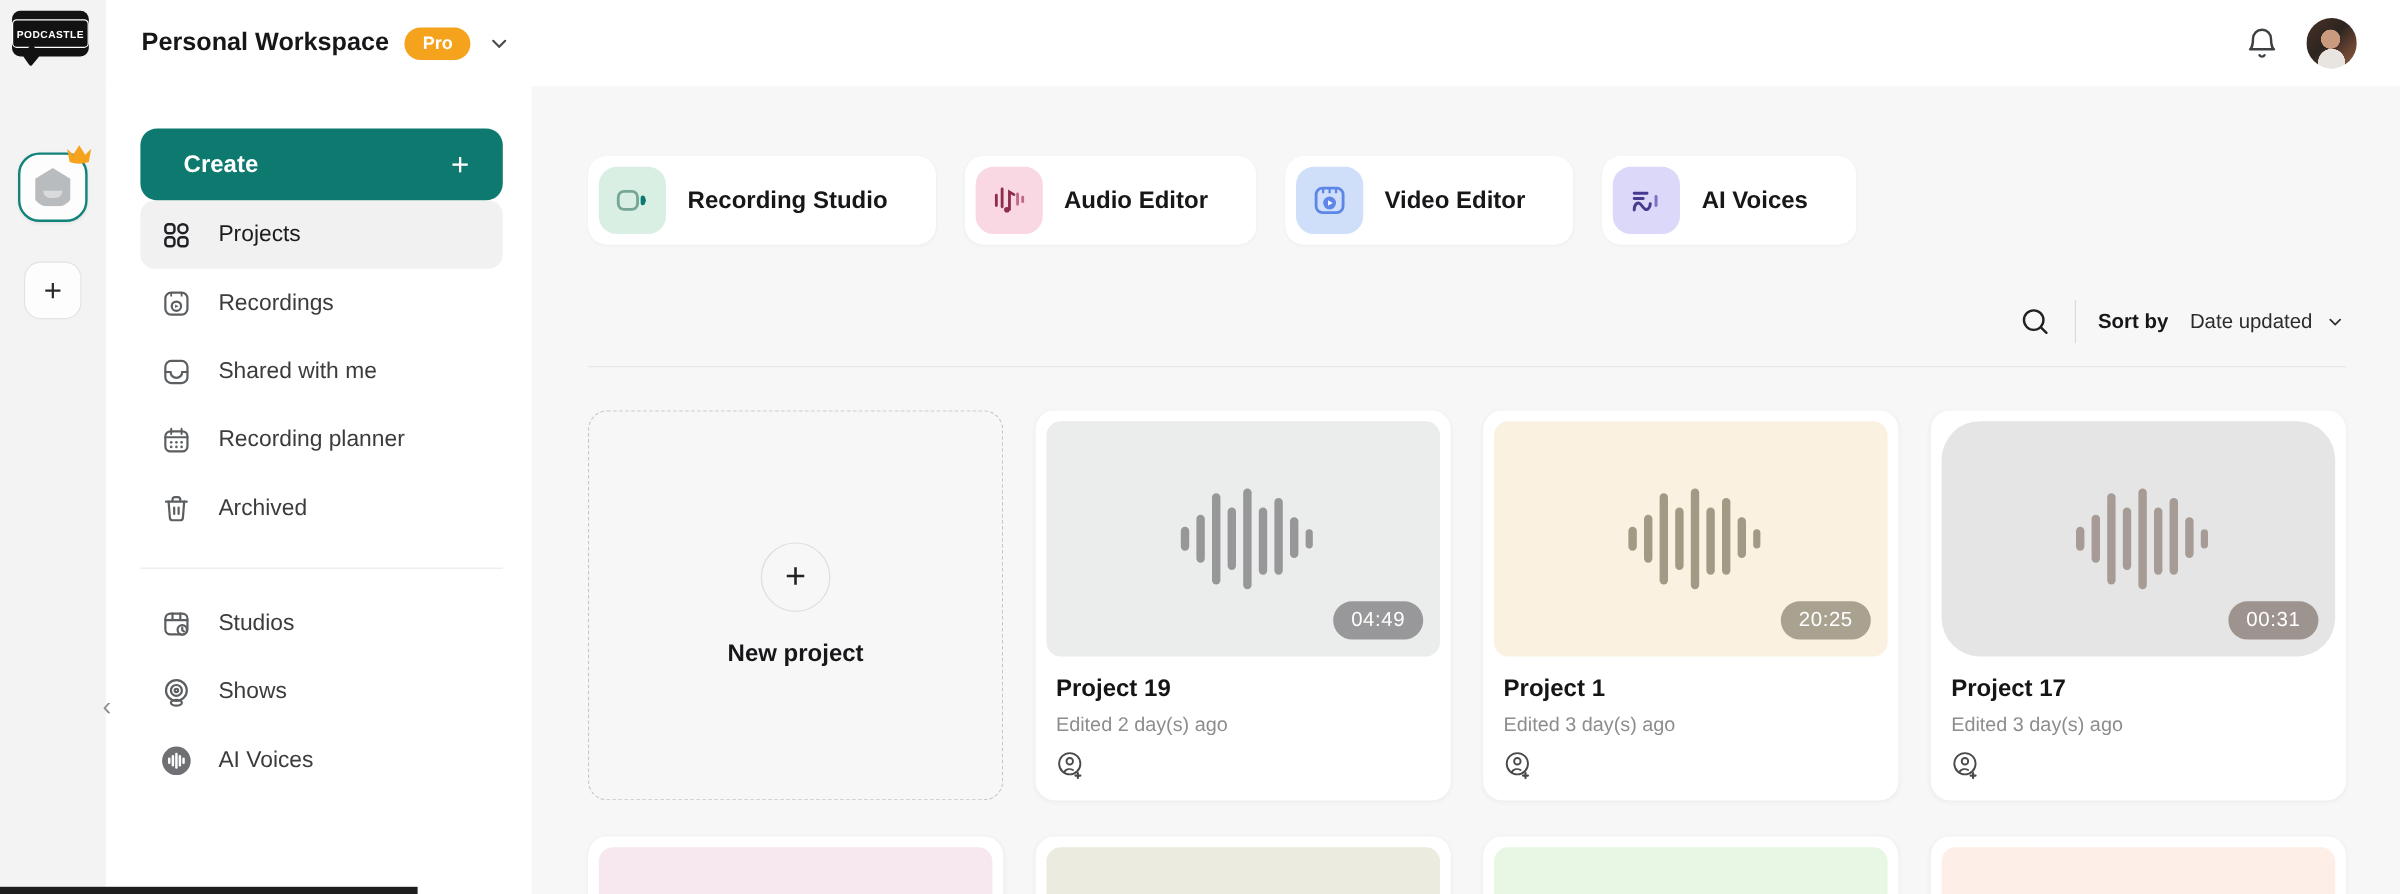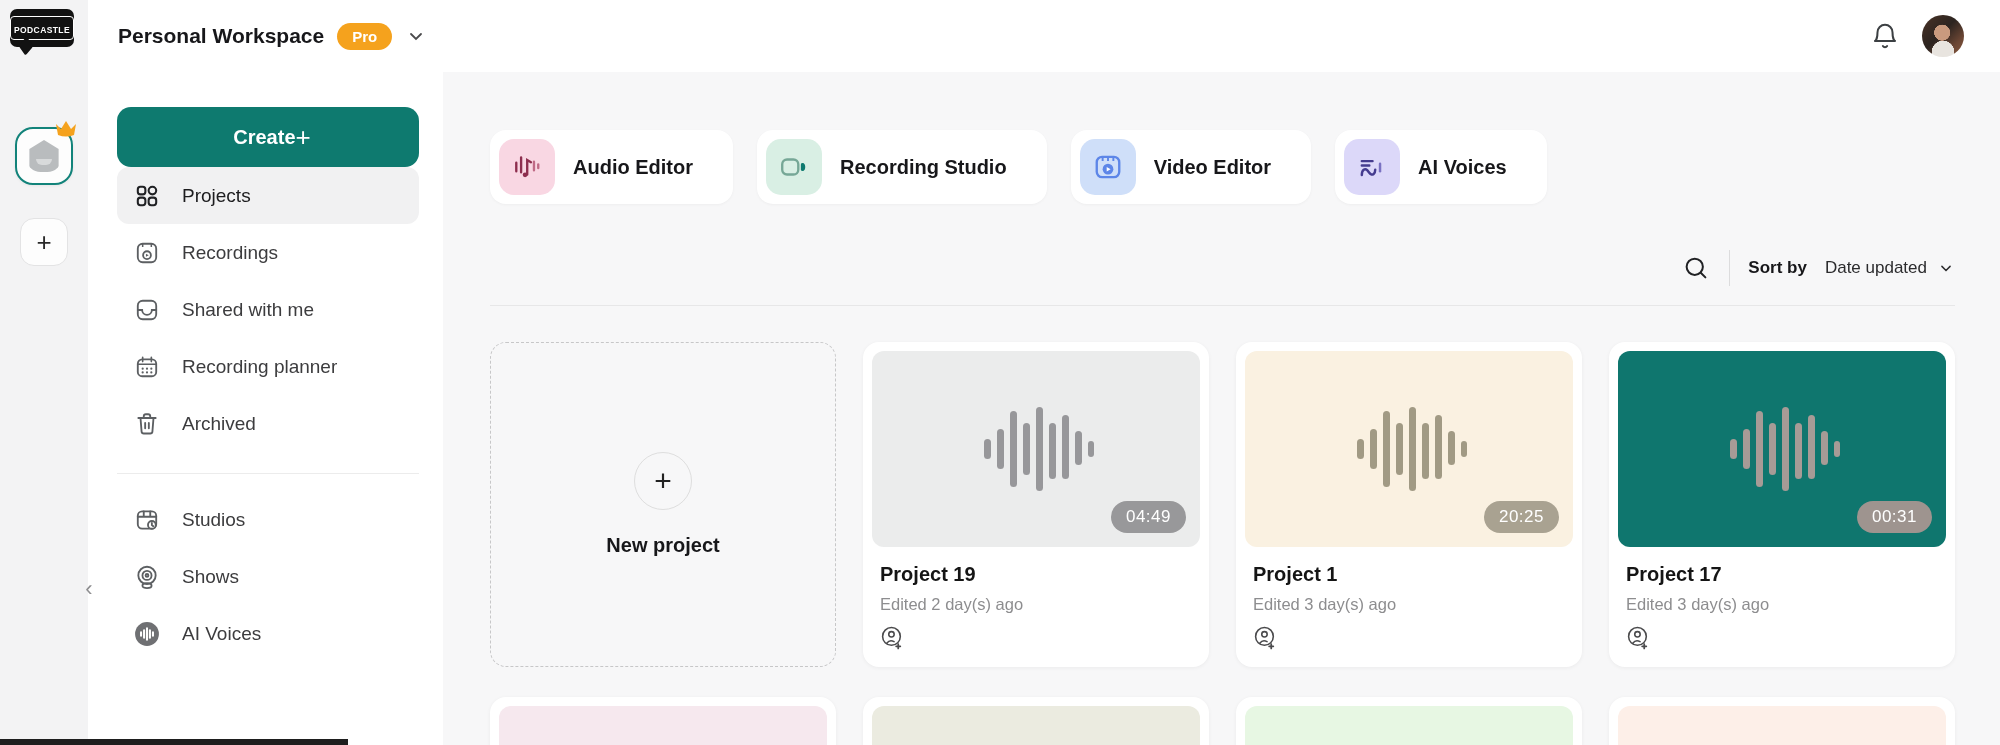--- a/index.html
+++ b/index.html
@@ -29,21 +29,21 @@
   .ws-title { font-size:21px; font-weight:bold; color:#17171a; }
   .pro-badge { background:#f5a21d; color:#fff; font-size:15px; font-weight:bold; padding:5px 15px; border-radius:999px; }
   .hdr-right { margin-left:auto; display:flex; align-items:center; gap:22px; padding-right:36px; }
   .avatar { width:42px; height:42px; border-radius:50%;
     background:
       radial-gradient(circle at 50% 88%, #e8e4df 0 26%, transparent 27%),
       radial-gradient(circle at 48% 42%, #c99a7e 0 24%, transparent 25%),
       linear-gradient(135deg, #4a3226 0%, #2c2420 45%, #6b4634 75%, #8a5a40 100%); }
   
   .sidebar { position:absolute; left:88px; top:72px; width:355px; bottom:0; background:#ffffff; z-index:3; }
-  .create-btn { margin:35px 24px 0 29px; width:302px; height:60px; background:#0e7a6f; border-radius:14px; display:flex; align-items:center; justify-content:center; padding:0 28px 0 36px; color:#fff; font-size:20px; font-weight:600; cursor:pointer; }
+  .create-btn { margin:35px 24px 0 29px; width:302px; height:60px; background:#0e7a6f; border-radius:14px; display:flex; align-items:center; justify-content:space-between; padding:0 28px 0 36px; color:#fff; font-size:20px; font-weight:600; cursor:pointer; }
   .create-plus { font-size:26px; font-weight:300; }
   .nav { }
   .nav-item { width:302px; margin-left:29px; height:57px; display:flex; align-items:center; gap:22px; padding-left:17px; border-radius:12px; font-size:19px; color:#3c3c3e; cursor:pointer; }
   .nav-item.active { background:#f1f1f2; color:#1c1c1e; font-weight:500; }
   .nav-item svg { flex:0 0 auto; }
   .side-divider { height:1px; background:#ececec; margin:21px 24px 17px 29px; }
   
   .main { position:absolute; left:443px; top:72px; right:0; bottom:0; background:#f7f7f8; }
   .tools { position:absolute; left:47px; top:58px; display:flex; gap:24px; }
   .tool-card { display:flex; align-items:center; gap:18px; background:#fff; border-radius:16px; padding:9px 40px 9px 9px; height:74px; box-shadow:0 1px 3px rgba(0,0,0,.04); cursor:pointer; }
@@ -194,39 +194,39 @@
       </svg>
       <span>AI Voices</span>
     </div>
   </div>
 </div>
 
 <div class="main">
 
   <div class="tools">
     <div class="tool-card">
+      <div class="tool-icon" style="background: rgb(217, 239, 228);">
+        <svg width="30" height="30" viewBox="0 0 28 28" fill="none">
+          <rect x="3" y="7" width="15" height="14" rx="4.5" stroke="#76a796" stroke-width="2.2"></rect>
+          <path d="M21 10.5 a3.5 3.5 0 0 1 0 7 Z" fill="#0e7a6f"></path>
+          <rect x="20.4" y="10.2" width="3.4" height="7.6" rx="1.7" fill="#0e7a6f"></rect>
+        </svg>
+      </div>
+      <span class="tool-label">Recording Studio</span>
+    </div>
+    <div class="tool-card">
       <div class="tool-icon" style="background: rgb(249, 215, 227);">
         <svg width="30" height="30" viewBox="0 0 28 28" fill="none" stroke="#8d2e4e" stroke-width="2.2" stroke-linecap="round">
           <path d="M4 10 v8 M8.5 5 v14"></path>
           <circle cx="12.2" cy="21.3" r="2.2" fill="#8d2e4e" stroke="none"></circle>
           <path d="M14.2 21 V7.5 l3.5 2"></path>
           <path d="M20.5 9 v8 M24.5 11.5 v3.5" stroke="#c06a86"></path>
         </svg>
       </div>
       <span class="tool-label">Audio Editor</span>
-    </div>
-    <div class="tool-card">
-      <div class="tool-icon" style="background: rgb(217, 239, 228);">
-        <svg width="30" height="30" viewBox="0 0 28 28" fill="none">
-          <rect x="3" y="7" width="15" height="14" rx="4.5" stroke="#76a796" stroke-width="2.2"></rect>
-          <path d="M21 10.5 a3.5 3.5 0 0 1 0 7 Z" fill="#0e7a6f"></path>
-          <rect x="20.4" y="10.2" width="3.4" height="7.6" rx="1.7" fill="#0e7a6f"></rect>
-        </svg>
-      </div>
-      <span class="tool-label">Recording Studio</span>
     </div>
     <div class="tool-card">
       <div class="tool-icon" style="background: rgb(207, 223, 249);">
         <svg width="30" height="30" viewBox="0 0 28 28" fill="none">
           <rect x="3.5" y="4.5" width="21" height="19" rx="5" stroke="#5d86e8" stroke-width="2.2"></rect>
           <path d="M9 4.5 v4 M14 4.5 v4 M19 4.5 v4" stroke="#5d86e8" stroke-width="1.8"></path>
           <circle cx="14" cy="16" r="5" fill="#5d86e8"></circle>
           <path d="M12.8 13.9 L16.4 16 L12.8 18.1 Z" fill="#fff"></path>
         </svg>
       </div>
@@ -320,21 +320,21 @@
         <svg class="invite" width="25" height="25" viewBox="0 0 24 24" fill="none" stroke="#4a4a4c" stroke-width="1.5" stroke-linecap="round">
           <circle cx="11" cy="10" r="8.5"></circle>
             <circle cx="11" cy="8" r="2.6"></circle>
           <path d="M6.5 16.5 a5.5 5.5 0 0 1 7-1.5"></path>
           <path d="M17.5 17.5 v4 M15.5 19.5 h4" stroke-width="1.7"></path>
         </svg>
       </div>
     </div>
 
     <div class="proj-card">
-      <div class="thumb" style="background: #0f766e;">
+      <div class="thumb" style="background: #e5e5e5; border-radius: 32px;">
         <svg width="120" height="96" viewBox="0 0 120 96" style="color: rgb(167, 155, 150);">
           <g fill="currentColor">
             <rect x="8" y="38" width="7" height="20" rx="3.5"></rect>
               <rect x="21" y="28" width="7" height="40" rx="3.5"></rect>
             <rect x="34" y="10" width="7" height="76" rx="3.5"></rect>
               <rect x="47" y="22" width="7" height="52" rx="3.5"></rect>
             <rect x="60" y="6" width="7" height="84" rx="3.5"></rect>
               <rect x="73" y="22" width="7" height="56" rx="3.5"></rect>
             <rect x="86" y="14" width="7" height="64" rx="3.5"></rect>
               <rect x="99" y="30" width="7" height="34" rx="3.5"></rect>

